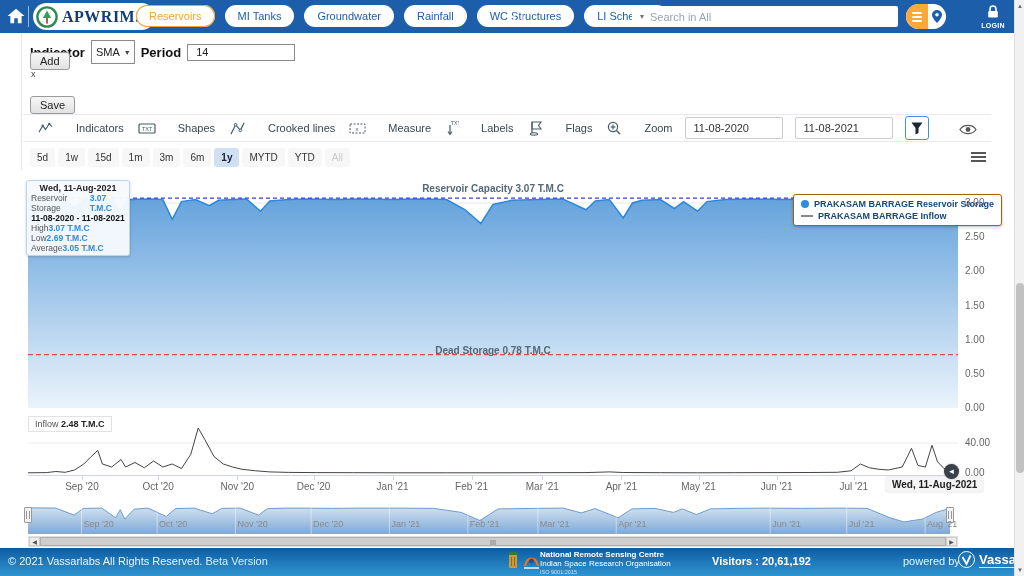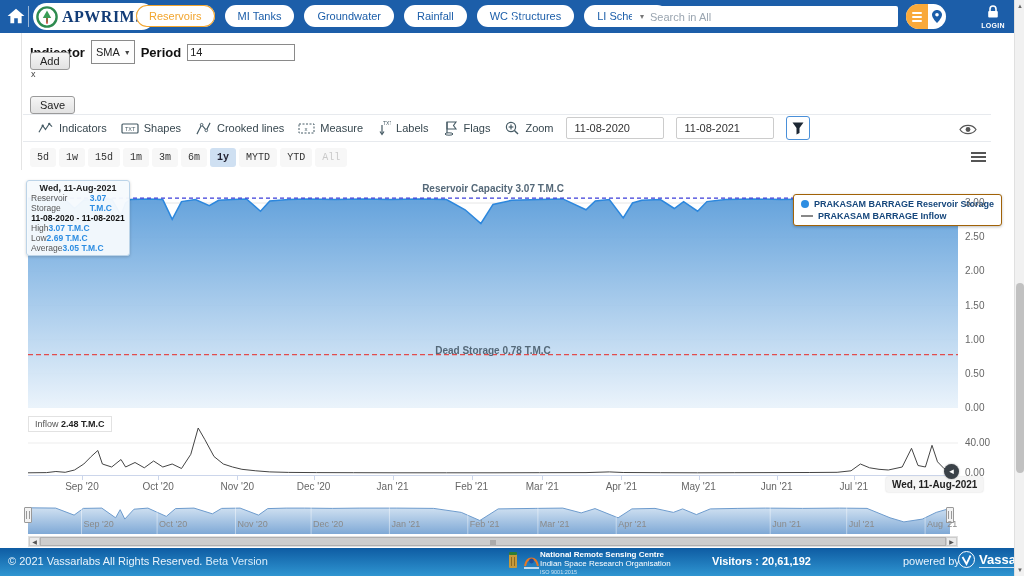--- a/index.html
+++ b/index.html
@@ -31,42 +31,42 @@
   .pin-half{ flex:1; display:flex; align-items:center; justify-content:center; }
   .login{ position:absolute; left:976px; top:4px; width:34px; text-align:center; cursor:pointer; }
   .login .lbl{ font-size:7px; color:#fff; font-weight:bold; letter-spacing:.3px; }
 
   
   .gutter{ position:absolute; left:0; top:33px; width:22px; height:515px; background:#fff; border-right:1px solid #e4e4e4; }
 
   
   .lbl-b{ font-weight:bold; font-size:13px; color:#111; }
   .ctl-row{ position:absolute; display:flex; align-items:center; }
-  .ctl-input{ border:1px solid #8a8a8a; height:17px; font-size:11px; padding:0 2px; font-family:"Liberation Sans",sans-serif; color:#222;}
+  .ctl-input{ border:1px solid #8a8a8a; height:17px; font-size:11px; padding:0 8px; font-family:"Liberation Sans",sans-serif; color:#222;}
   .fake-select{ border:1px solid #8a8a8a; height:24px; font-size:11px; padding:0 3px 0 4px; background:#fdfdfd;
                 display:flex; align-items:center; gap:4px; cursor:pointer; color:#222;}
   .fake-select .car{ font-size:7px; color:#444; }
   .btn{ border:1px solid #9a9a9a; background:linear-gradient(#f6f6f6,#e2e2e2); border-radius:3px;
         font-size:11px; color:#222; padding:2px 9px; cursor:pointer; font-family:"Liberation Sans",sans-serif;}
   .xlink{ position:absolute; left:31px; top:69px; font-size:9px; color:#444; cursor:pointer; }
 
   
   .cht-toolbar{ position:absolute; left:23px; top:114px; width:968px; height:28px;
                 border-top:1px solid #e7eaee; border-bottom:1px solid #e7eaee;
                 display:flex; align-items:center; }
-  .titem{ display:flex; align-items:center; gap:5px; margin-left:14px; cursor:pointer;text-align:right; }
+  .titem{ display:flex; align-items:center; gap:22px; margin-left:14px; cursor:pointer;text-align:right; }
   .titem span{ font-size:11px; color:#37474f; }
   .date-inp{ width:98px; height:22px; border:1px solid #ccc; border-radius:2px; font-size:11px;
              color:#333; padding:0 8px; margin-left:12px; font-family:"Liberation Sans",sans-serif;}
   .filter-btn{ width:24px; height:24px; border:1px solid #4a90d9; border-radius:3px; background:#fff;
                margin-left:12px; display:flex; align-items:center; justify-content:center; cursor:pointer;}
   .eye{ position:absolute; right:14px; top:7px; cursor:pointer; }
 
   
-  .range-row{ position:absolute; left:30px; top:148px; display:flex; gap:3px;font-family:Liberation Mono, monospace; }
+  .range-row{ position:absolute; left:30px; top:148px; display:flex; gap:3px; }
   .rb{ background:#f7f7f7; border-radius:3px; font-size:10px; color:#333; padding:4px 7px; cursor:pointer;}
   .rb.sel{ background:#cfe0f2; font-weight:bold; color:#223; }
   .rb.dis{ color:#c9c9c9; cursor:default; }
   .cht-menu{ position:absolute; left:971px; top:150px; width:15px; cursor:pointer; }
   .cht-menu i{ display:block; width:15px; height:2px; background:#555; margin:2px 0; }
 
   
   .chart-zone{ position:absolute; left:0; top:170px; width:1014px; height:378px; background:#fff; }
   #storage-svg{ position:absolute; left:28px; top:7px; }
   #inflow-svg{ position:absolute; left:28px; top:250px; }

